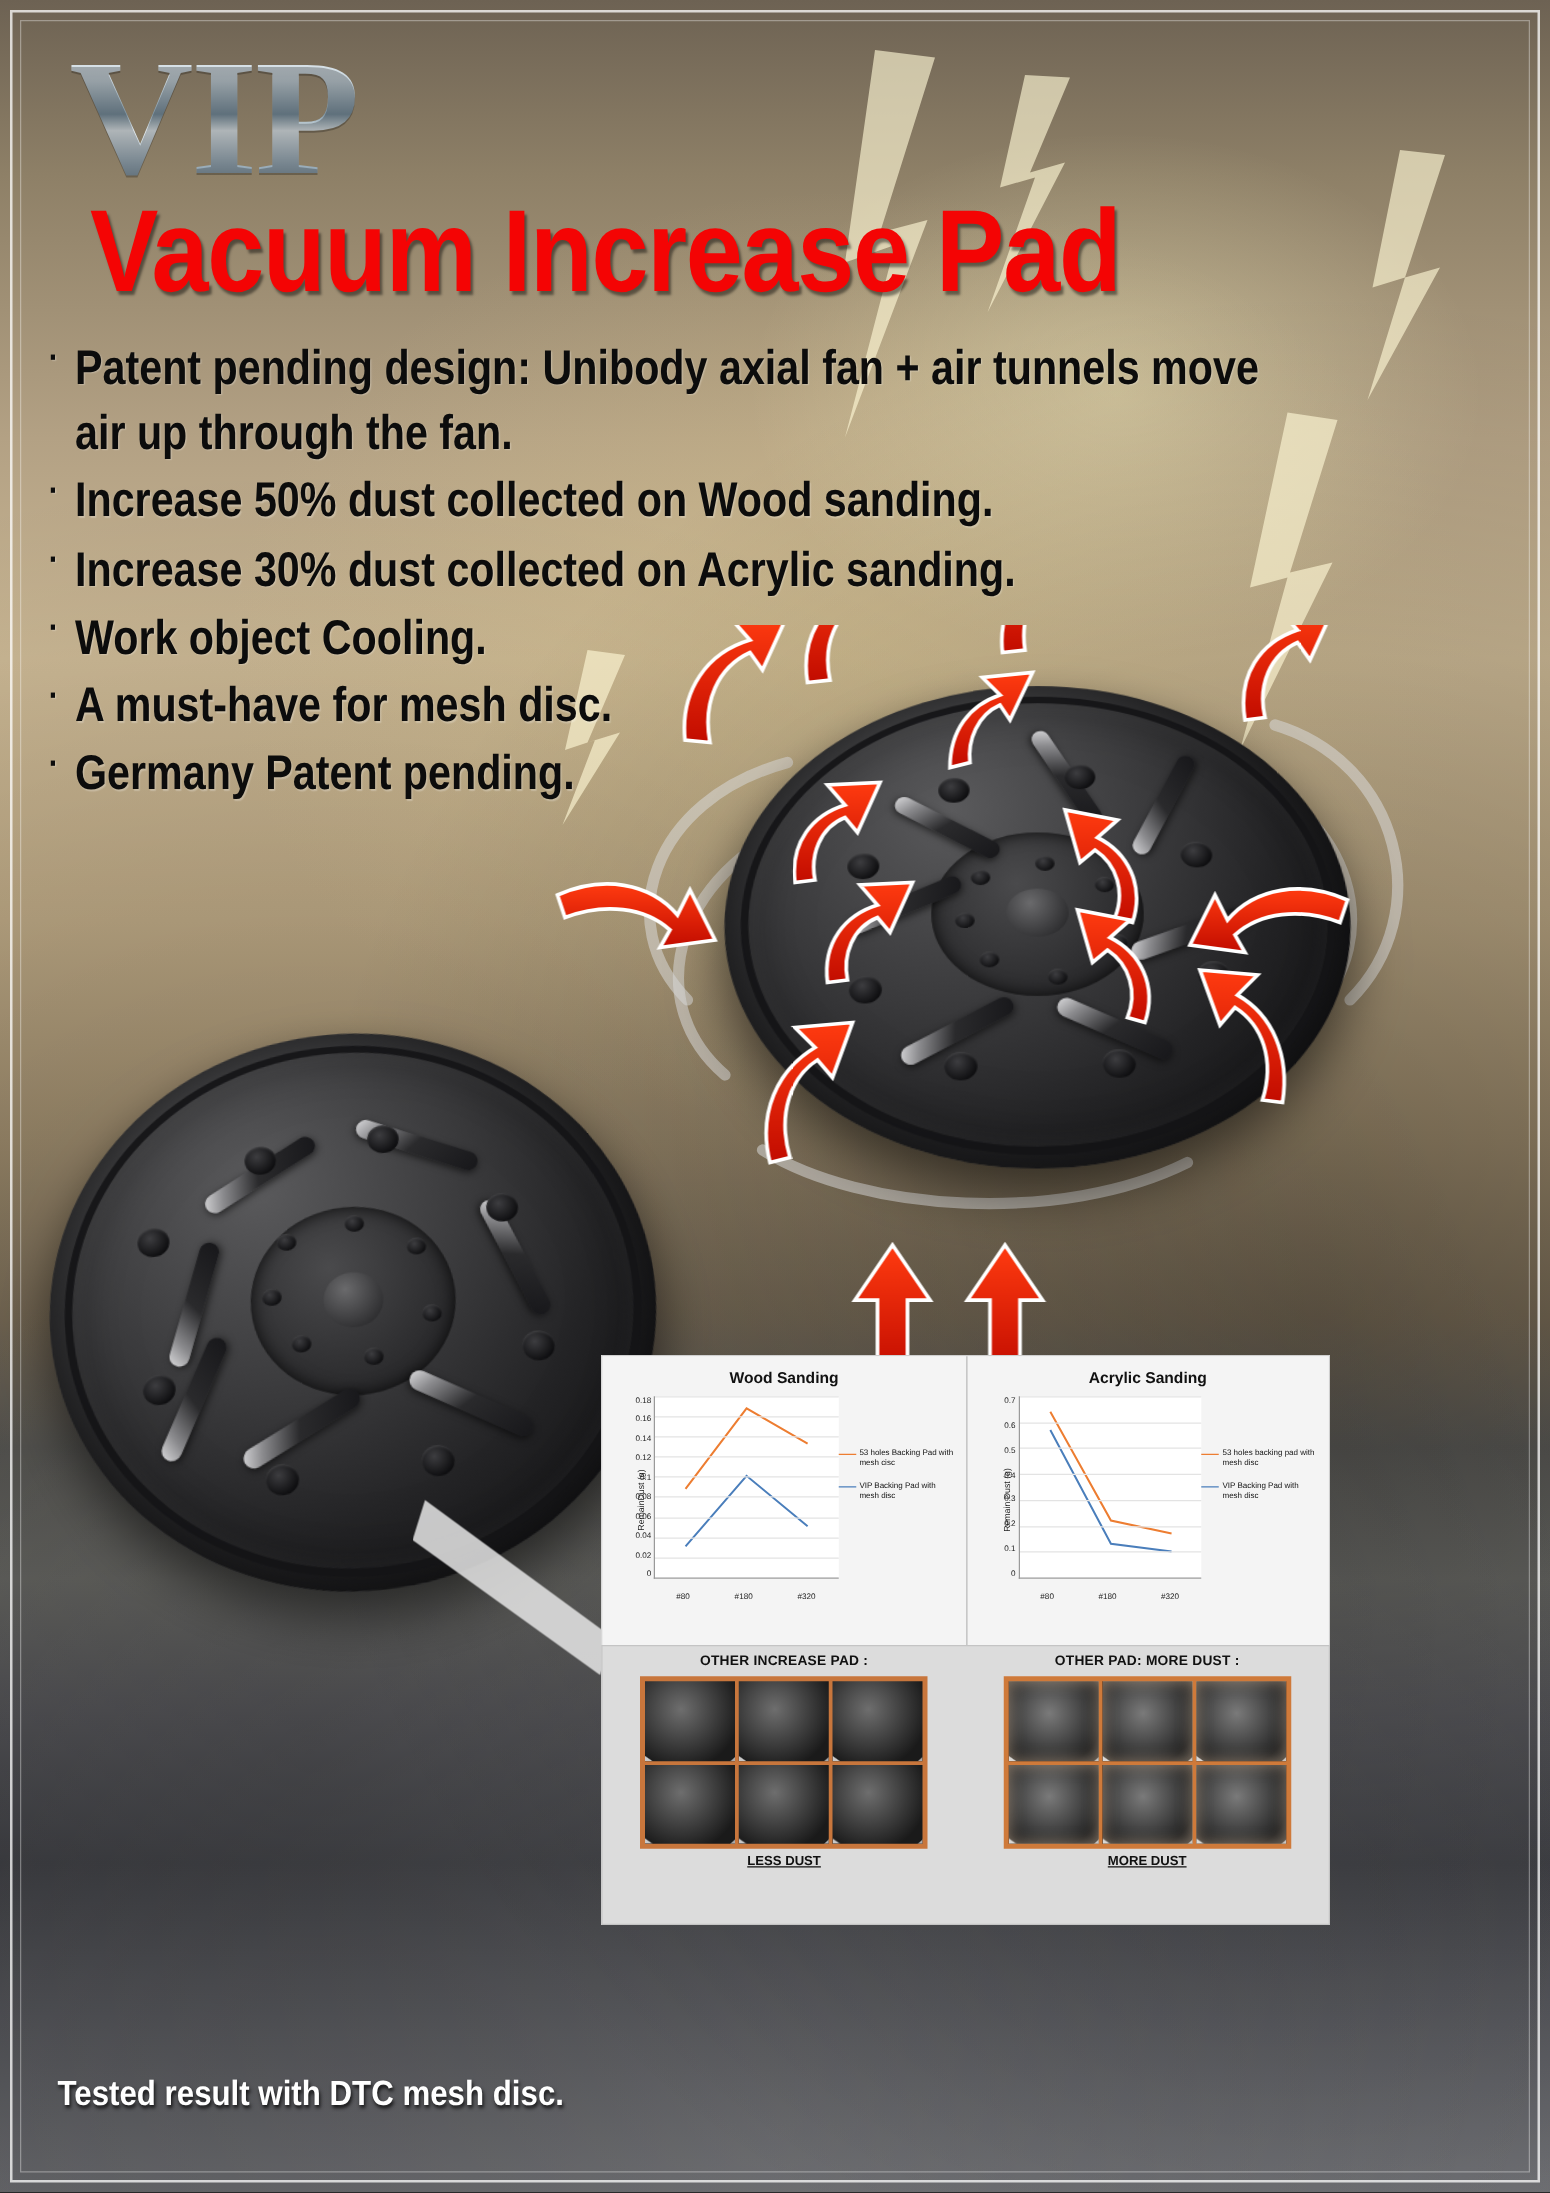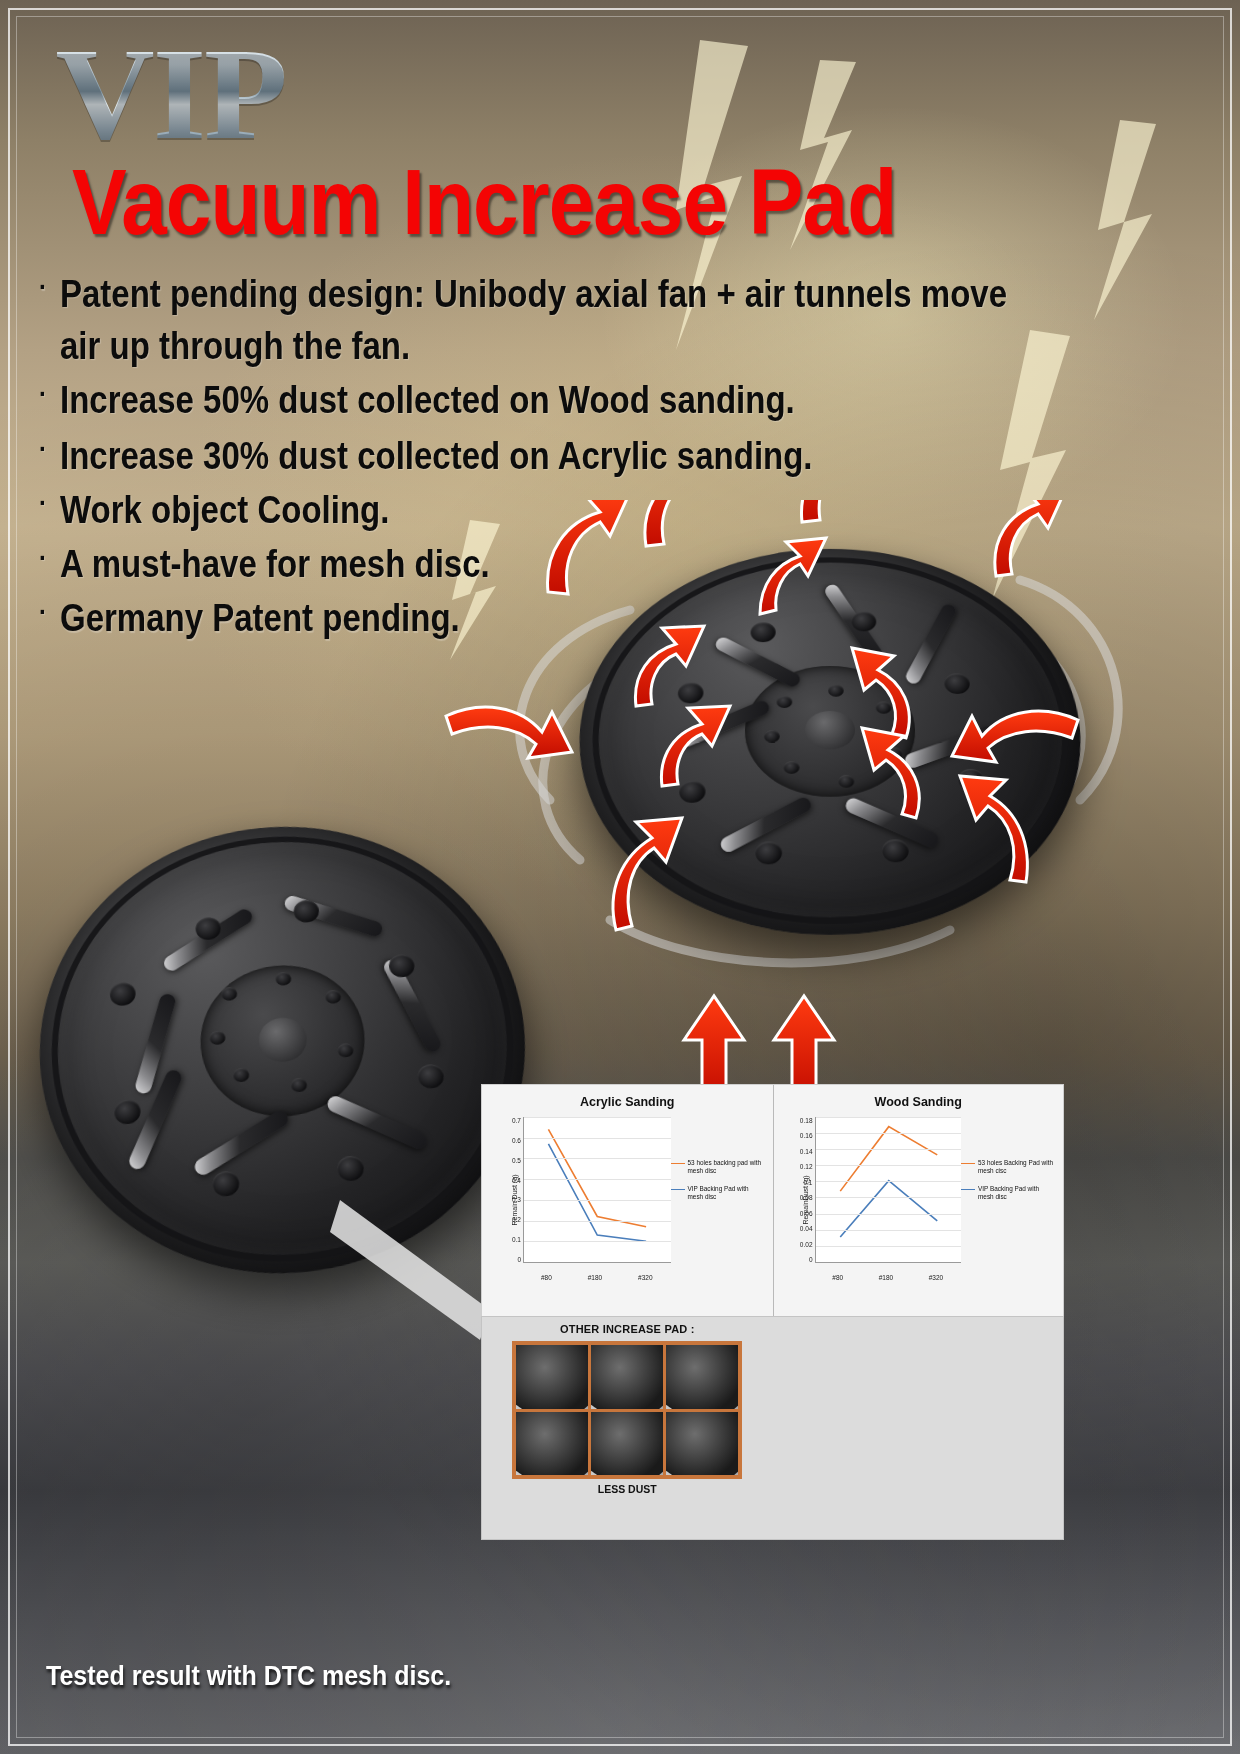--- a/index.html
+++ b/index.html
@@ -202,21 +202,21 @@
   
   .photos{
     position:absolute; left:481px; top:1316px;
     width:581px; height:222px;
     background:#dcdcdc;
     border:1px solid #c4c4c4;
     display:flex;
   }
   .photo-col{ width:50%; box-sizing:border-box; padding:6px 10px; text-align:center;}
   .photo-col .cap-top{ font-size:11px; font-weight:700; color:#111; letter-spacing:.2px;}
-  .photo-col .cap-bot{ font-size:10.5px; font-weight:700; color:#111; margin-top:4px;}
+  .photo-col .cap-bot{ font-size:10.5px; font-weight:700; color:#111; margin-top:4px;text-decoration:underline;}
   .grid-photo{
     margin:6px auto 0 auto;
     width:230px; height:138px;
     display:grid;
     grid-template-columns:repeat(3,1fr);
     grid-template-rows:repeat(2,1fr);
     gap:3px;
     padding:4px;
     box-sizing:border-box;
     background:#c8763c;
@@ -404,65 +404,20 @@
     </div>
   </div>
 
   <svg class="pointer" width="300" height="220" viewBox="0 0 300 220">
     <polygon points="10,10 160,120 150,150 0,42" fill="#e6e6e6" opacity=".85"></polygon>
   </svg>
 
   <div class="charts">
 
     <div class="chart">
-      <h4>Acrylic Sanding</h4>
-      <div class="plot-wrap">
-        <div class="yaxis-title">Remain Dust (g)</div>
-        <div class="ylabels">
-          <span>0.7</span>
-          <span>0.6</span>
-          <span>0.5</span>
-          <span>0.4</span>
-          <span>0.3</span>
-          <span>0.2</span>
-          <span>0.1</span>
-          <span>0</span>
-        </div>
-        <div class="plot">
-          <div class="grid-line" style="top:0%"></div>
-          <div class="grid-line" style="top:14.3%"></div>
-          <div class="grid-line" style="top:28.6%"></div>
-          <div class="grid-line" style="top:42.9%"></div>
-          <div class="grid-line" style="top:57.1%"></div>
-          <div class="grid-line" style="top:71.4%"></div>
-          <div class="grid-line" style="top:85.7%"></div>
-          <svg id="plot1" width="100%" height="100%" viewBox="0 0 100 100" preserveAspectRatio="none">
-              <polyline points="16.67,8.57 50.00,68.57 83.33,75.71" fill="none" stroke="#ed7d31" stroke-width="1.6" vector-effect="non-scaling-stroke"></polyline>
-              <polyline points="16.67,18.57 50.00,81.43 83.33,85.71" fill="none" stroke="#4a7ebb" stroke-width="1.6" vector-effect="non-scaling-stroke"></polyline>
-            </svg>
-        </div>
-        <div class="xlabels">
-          <span>#80</span>
-          <span>#180</span>
-          <span>#320</span>
-        </div>
-        <div class="legend">
-          <div class="lg">
-            <span class="swatch"></span>
-            <span>53 holes backing pad with mesh disc</span>
-          </div>
-          <div class="lg blue">
-            <span class="swatch"></span>
-            <span>VIP Backing Pad with mesh disc</span>
-          </div>
-        </div>
-      </div>
-    </div>
-
-    <div class="chart">
       <h4>Wood Sanding</h4>
       <div class="plot-wrap">
         <div class="yaxis-title">RemainDust (g)</div>
         <div class="ylabels">
           <span>0.18</span>
           <span>0.16</span>
           <span>0.14</span>
           <span>0.12</span>
           <span>0.1</span>
           <span>0.08</span>
@@ -496,31 +451,88 @@
             <span class="swatch"></span>
             <span>53 holes Backing Pad with mesh cisc</span>
           </div>
           <div class="lg blue">
             <span class="swatch"></span>
             <span>VIP Backing Pad with mesh disc</span>
           </div>
         </div>
       </div>
     </div>
+
+    <div class="chart">
+      <h4>Acrylic Sanding</h4>
+      <div class="plot-wrap">
+        <div class="yaxis-title">Remain Dust (g)</div>
+        <div class="ylabels">
+          <span>0.7</span>
+          <span>0.6</span>
+          <span>0.5</span>
+          <span>0.4</span>
+          <span>0.3</span>
+          <span>0.2</span>
+          <span>0.1</span>
+          <span>0</span>
+        </div>
+        <div class="plot">
+          <div class="grid-line" style="top:0%"></div>
+          <div class="grid-line" style="top:14.3%"></div>
+          <div class="grid-line" style="top:28.6%"></div>
+          <div class="grid-line" style="top:42.9%"></div>
+          <div class="grid-line" style="top:57.1%"></div>
+          <div class="grid-line" style="top:71.4%"></div>
+          <div class="grid-line" style="top:85.7%"></div>
+          <svg id="plot1" width="100%" height="100%" viewBox="0 0 100 100" preserveAspectRatio="none">
+              <polyline points="16.67,8.57 50.00,68.57 83.33,75.71" fill="none" stroke="#ed7d31" stroke-width="1.6" vector-effect="non-scaling-stroke"></polyline>
+              <polyline points="16.67,18.57 50.00,81.43 83.33,85.71" fill="none" stroke="#4a7ebb" stroke-width="1.6" vector-effect="non-scaling-stroke"></polyline>
+            </svg>
+        </div>
+        <div class="xlabels">
+          <span>#80</span>
+          <span>#180</span>
+          <span>#320</span>
+        </div>
+        <div class="legend">
+          <div class="lg">
+            <span class="swatch"></span>
+            <span>53 holes backing pad with mesh disc</span>
+          </div>
+          <div class="lg blue">
+            <span class="swatch"></span>
+            <span>VIP Backing Pad with mesh disc</span>
+          </div>
+        </div>
+      </div>
+    </div>
   </div>
 
   <div class="photos">
     <div class="photo-col">
       <div class="cap-top">OTHER INCREASE PAD :</div>
       <div class="grid-photo">
         <div class="cell"></div>
         <div class="cell"></div>
         <div class="cell"></div>
         <div class="cell"></div>
         <div class="cell"></div>
         <div class="cell"></div>
       </div>
       <div class="cap-bot">LESS DUST</div>
     </div>
+    <div class="photo-col">
+      <div class="cap-top">OTHER PAD: MORE DUST :</div>
+      <div class="grid-photo more">
+        <div class="cell"></div>
+        <div class="cell"></div>
+        <div class="cell"></div>
+        <div class="cell"></div>
+        <div class="cell"></div>
+        <div class="cell"></div>
+      </div>
+      <div class="cap-bot">MORE DUST</div>
+    </div>
   </div>
 
   <div class="footer">Tested result with DTC mesh disc.</div>
 </div>
 
 </body></html>

